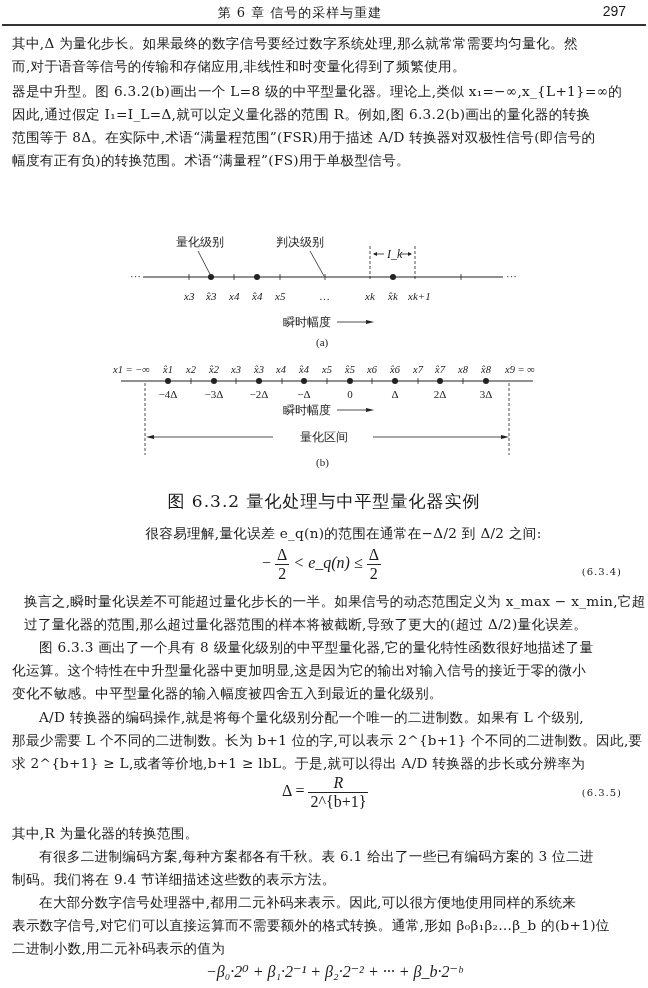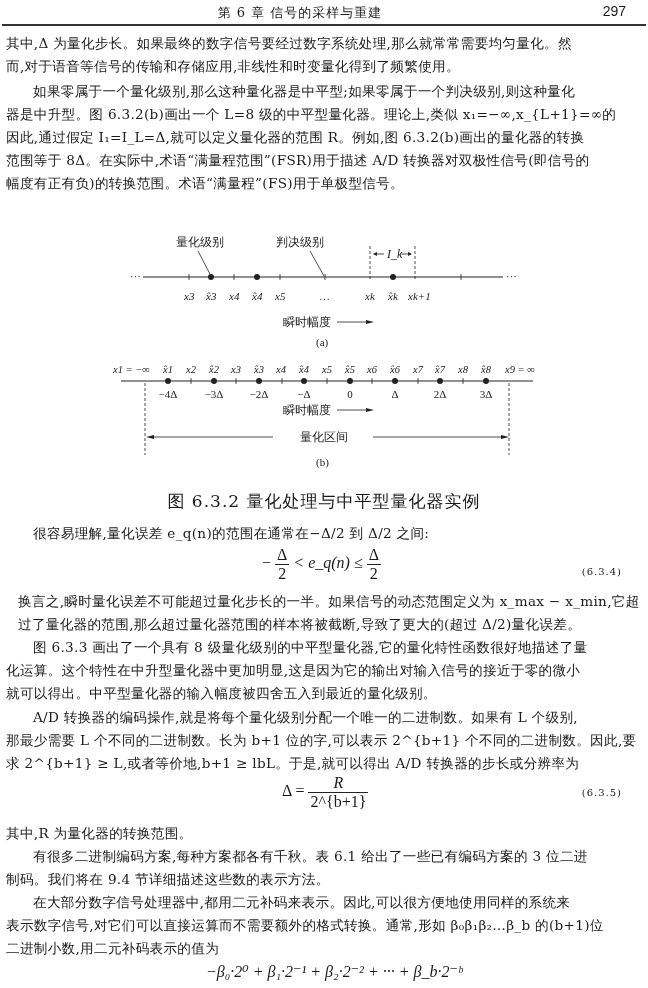--- a/index.html
+++ b/index.html
@@ -2,21 +2,21 @@
 <html><head>
 <meta charset="utf-8">
 <style>
   html, body { margin:0; padding:0; background:#ffffff; }
   body { width:648px; height:988px; position:relative; overflow:hidden;
          font-family:"DejaVu Serif", "Liberation Serif", serif; color:#1a1a1a; }
   .header { position:absolute; left:0; top:0; width:648px; height:24px; }
   .header-title { position:absolute; left:0; width:600px; top:4px; text-align:center; font-size:13px; letter-spacing:1px; }
   .page-num { position:absolute; right:22px; top:3px; font-size:14px; font-family:"Liberation Sans", sans-serif; }
   .header-rule { position:absolute; left:2px; top:24px; width:644px; height:2px; background:#333; }
-  .para { position:absolute; left:6px; width:636px; font-size:13.6px; line-height:23px; letter-spacing:0.3px; }
+  .para { position:absolute; left:12px; width:636px; font-size:13.6px; line-height:23px; letter-spacing:0.3px; }
   .indent { text-indent:27px; }
   .line { white-space:nowrap; }
   .eq { position:absolute; font-family:"Liberation Serif", "DejaVu Serif", serif; font-size:16px; }
   .eq-num { position:absolute; right:26px; font-size:10px; font-family:"DejaVu Serif", serif; letter-spacing:1px; }
   .frac { display:inline-block; text-align:center; vertical-align:middle; }
   .frac .num { display:block; border-bottom:1px solid #222; padding:0 2px; }
   .frac .den { display:block; padding:0 2px; }
   svg text { font-family:"Liberation Serif", "DejaVu Serif", serif; }
   .caption { position:absolute; left:0; width:648px; text-align:center; top:490px; font-size:17px; letter-spacing:1px; }
 </style>
@@ -28,21 +28,20 @@
   <div class="page-num">297</div>
   <div class="header-rule"></div>
 </div>
 
 <div class="para" style="top:32px;">
   <div class="line">其中,Δ 为量化步长。如果最终的数字信号要经过数字系统处理,那么就常常需要均匀量化。然</div>
   <div class="line">而,对于语音等信号的传输和存储应用,非线性和时变量化得到了频繁使用。</div>
 </div>
 
 <div class="para" style="top:80px;">
-  <div class="line indent">如果零属于一个量化级别,那么这种量化器是中平型;如果零属于一个判决级别,则这种量化</div>
   <div class="line">器是中升型。图 6.3.2(b)画出一个 L=8 级的中平型量化器。理论上,类似 x₁=−∞,x_{L+1}=∞的</div>
   <div class="line">因此,通过假定 I₁=I_L=Δ,就可以定义量化器的范围 R。例如,图 6.3.2(b)画出的量化器的转换</div>
   <div class="line">范围等于 8Δ。在实际中,术语“满量程范围”(FSR)用于描述 A/D 转换器对双极性信号(即信号的</div>
   <div class="line">幅度有正有负)的转换范围。术语“满量程”(FS)用于单极型信号。</div>
 </div>
 
 <svg style="position:absolute;left:0;top:225px;" width="648" height="260" viewBox="0 225 648 260">
 
   <g stroke="#222" fill="#222">
     <text x="176" y="246" font-size="12" stroke="none">量化级别</text>
@@ -139,41 +138,41 @@
     <polygon points="146,437 154,435 154,439" stroke="none"></polygon>
     <text x="300" y="441" font-size="12" stroke="none">量化区间</text>
     <line x1="373" y1="437" x2="505" y2="437" stroke-width="0.8"></line>
     <polygon points="509,437 501,435 501,439" stroke="none"></polygon>
     <text x="316" y="466" font-size="11" stroke="none">(b)</text>
   </g>
 </svg>
 
 <div class="caption">图 6.3.2   量化处理与中平型量化器实例</div>
 
-<div class="para" style="top:522px;">
+<div class="para" style="top:522px;text-align:center;">
   <div class="line indent">很容易理解,量化误差 e_q(n)的范围在通常在−Δ/2 到 Δ/2 之间:</div>
 </div>
 
 <div class="eq" style="left:262px;top:546px;">
   <span>−</span>
   <span class="frac"><span class="num">Δ</span><span class="den">2</span></span>
   <span style="font-style:italic;"> &lt; e_q(n) ≤ </span>
   <span class="frac"><span class="num">Δ</span><span class="den">2</span></span>
 </div>
 <div class="eq-num" style="top:566px;">(6.3.4)</div>
 
 <div class="para" style="top:590px;margin-left:12px;">
   <div class="line">换言之,瞬时量化误差不可能超过量化步长的一半。如果信号的动态范围定义为 x_max − x_min,它超</div>
   <div class="line">过了量化器的范围,那么超过量化器范围的样本将被截断,导致了更大的(超过 Δ/2)量化误差。</div>
 </div>
 
 <div class="para" style="top:636px;">
   <div class="line indent">图 6.3.3 画出了一个具有 8 级量化级别的中平型量化器,它的量化特性函数很好地描述了量</div>
   <div class="line">化运算。这个特性在中升型量化器中更加明显,这是因为它的输出对输入信号的接近于零的微小</div>
-  <div class="line">就可以得出。中平型量化器的输入幅度被四舍五入到最近的量化级别。</div>
+  <div class="line">变化不敏感。中平型量化器的输入幅度被四舍五入到最近的量化级别。</div>
 </div>
 
 <div class="para" style="top:706px;">
   <div class="line indent">A/D 转换器的编码操作,就是将每个量化级别分配一个唯一的二进制数。如果有 L 个级别,</div>
   <div class="line">那最少需要 L 个不同的二进制数。长为 b+1 位的字,可以表示 2^{b+1} 个不同的二进制数。因此,要</div>
   <div class="line">求 2^{b+1} ≥ L,或者等价地,b+1 ≥ lbL。于是,就可以得出 A/D 转换器的步长或分辨率为</div>
 </div>
 
 <div class="eq" style="left:282px;top:774px;">
   <span>Δ = </span>

